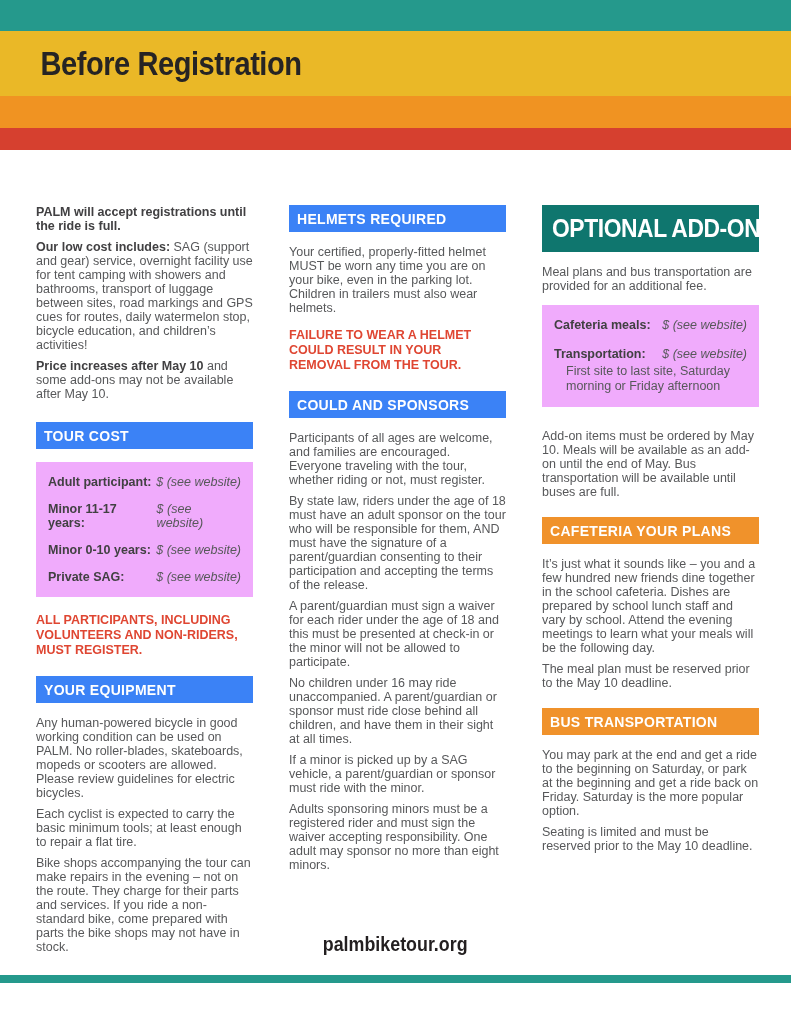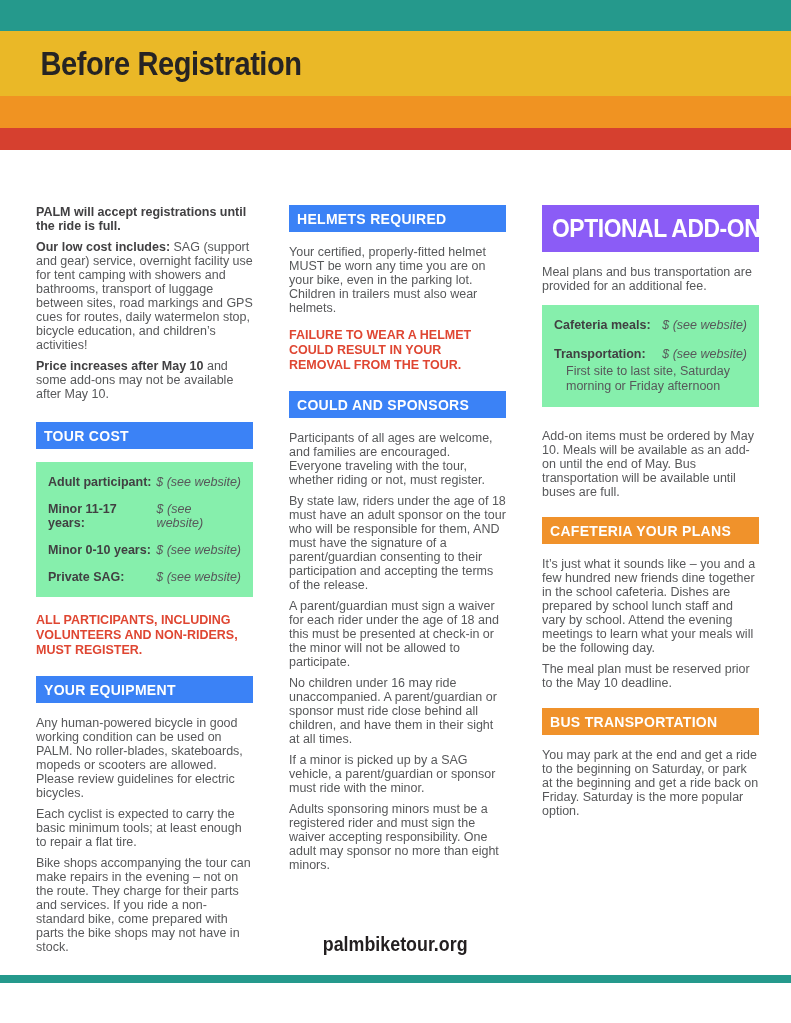--- a/index.html
+++ b/index.html
@@ -35,35 +35,35 @@
   }
   p.body strong { color: #414042; }
   .section-bar {
     background: #3b82f6; color: #ffffff;
     font-size: 14px; font-weight: bold; letter-spacing: 0.3px;
     padding: 6px 8px 5px 8px; margin: 18px 0 13px 0;
   }
   .section-bar.first { margin-top: 0; }
   .section-bar.orange { background: #F0922B; }
   .big-bar {
-    background: #8b5cf6; color: #ffffff;
+    background: #0f766e; color: #ffffff;
     padding: 8px 10px; margin: 0 0 13px 0;
   }
   .big-bar .condensed {
     font-size: 26px; font-weight: bold; letter-spacing: -0.5px;
     display: inline-block; transform: scaleX(0.88); transform-origin: left center;
     white-space: nowrap;
   }
   .red-note {
     font-size: 12.5px; line-height: 15px; font-weight: bold;
     color: #DF4632; margin: 16px 0 7px 0;
   }
   
   .cream-box {
-    background: #86efac; padding: 13px 12px; margin: 0 0 4px 0;
+    background: #f0abfc; padding: 13px 12px; margin: 0 0 4px 0;
   }
   .cost-row {
     display: flex; justify-content: space-between;
     font-size: 12.5px; line-height: 14px; margin-bottom: 13px;
   }
   .cost-row:last-child { margin-bottom: 0; }
   .cost-label { font-weight: bold; color: #414042; }
   .cost-price { font-style: italic; color: #57585A; }
   .addon-item { margin-bottom: 15px; }
   .addon-item:last-child { margin-bottom: 0; }
@@ -175,20 +175,21 @@
     </div>
 
     <p class="body" style="margin-top:22px;">Add-on items must be ordered by May 10. Meals will be available as an add-on until the end of May. Bus transportation will be available until buses are full.</p>
 
     <div class="section-bar orange">CAFETERIA YOUR PLANS</div>
     <p class="body">It’s just what it sounds like – you and a few hundred new friends dine together in the school cafeteria. Dishes are prepared by school lunch staff and vary by school. Attend the evening meetings to learn what your meals will be the following day.</p>
     <p class="body">The meal plan must be reserved prior to the May 10 deadline.</p>
 
     <div class="section-bar orange">BUS TRANSPORTATION</div>
     <p class="body">You may park at the end and get a ride to the beginning on Saturday, or park at the beginning and get a ride back on Friday. Saturday is the more popular option.</p>
+    <p class="body">Seating is limited and must be reserved prior to the May 10 deadline.</p>
   </div>
 
 </div>
 
 <div class="footer">
   <span class="condensed">palmbiketour.org</span>
 </div>
 <div class="bottom-bar"></div>
 
 </body></html>

